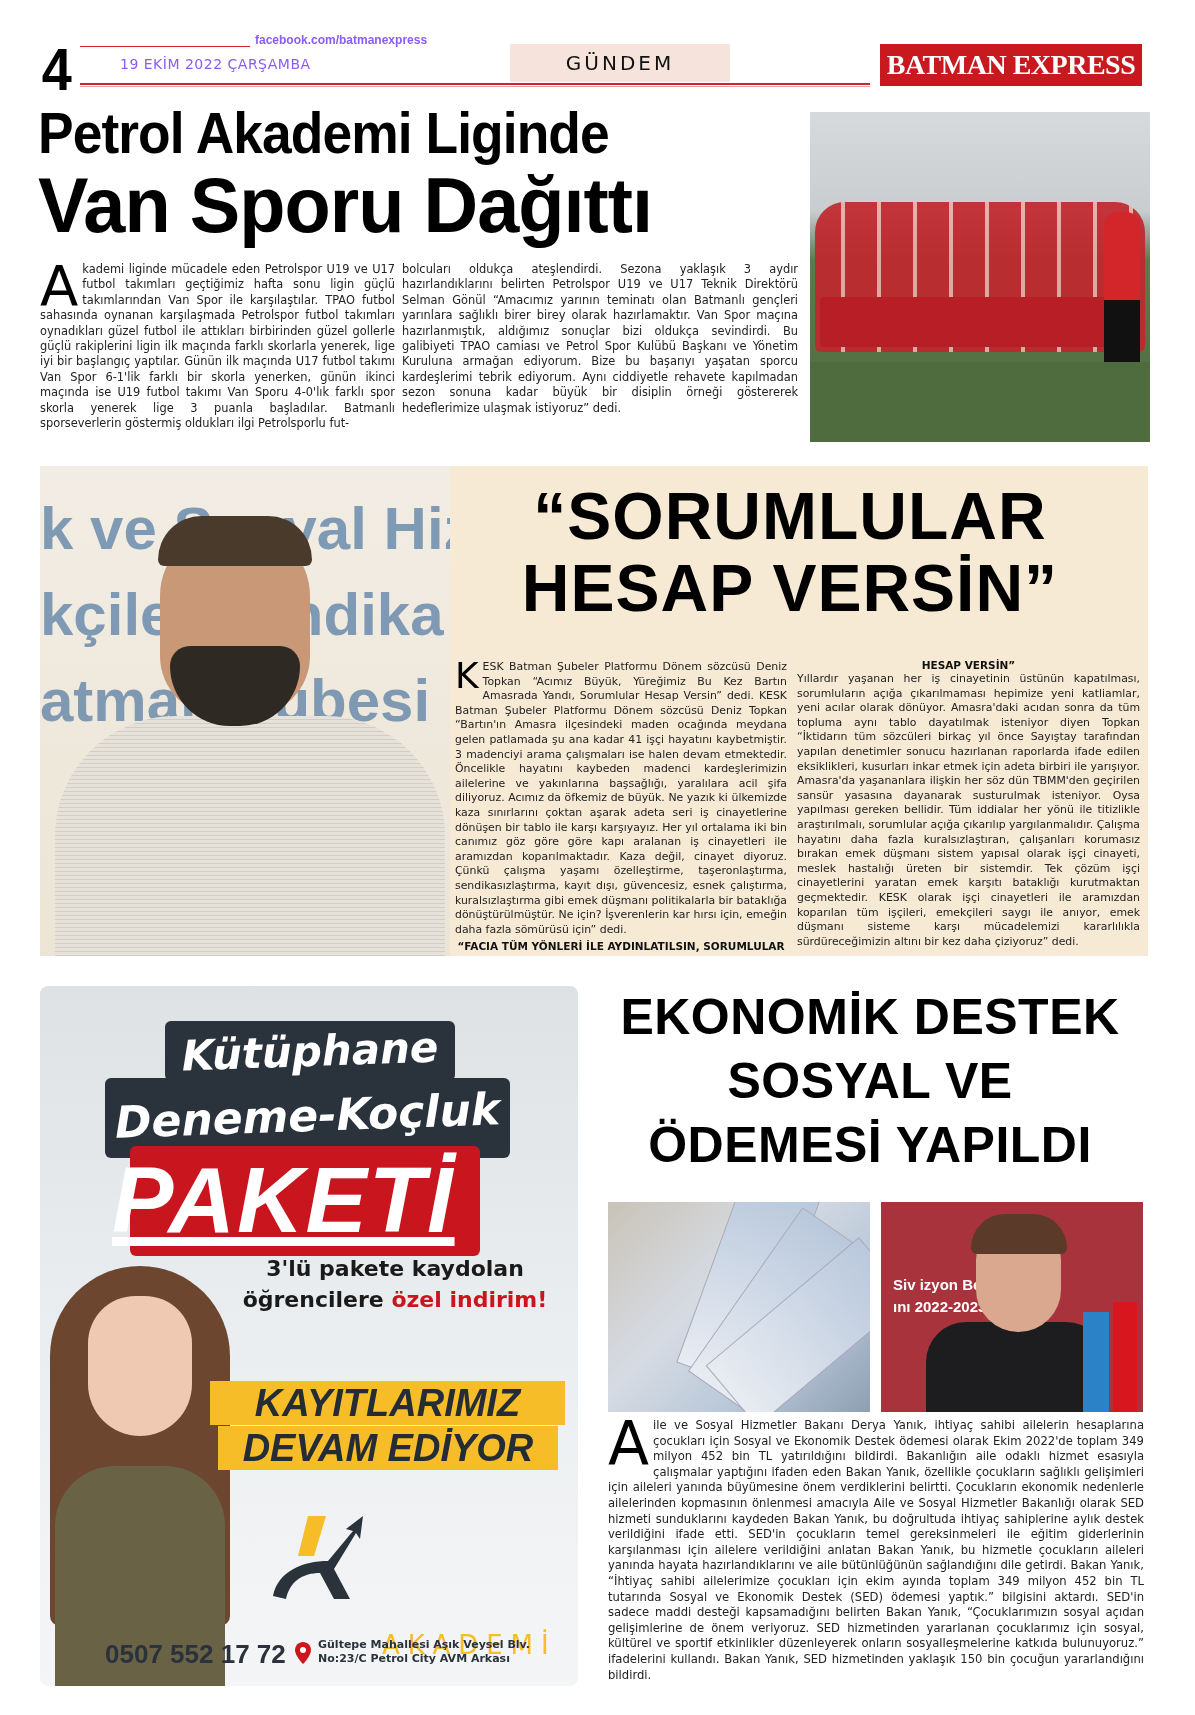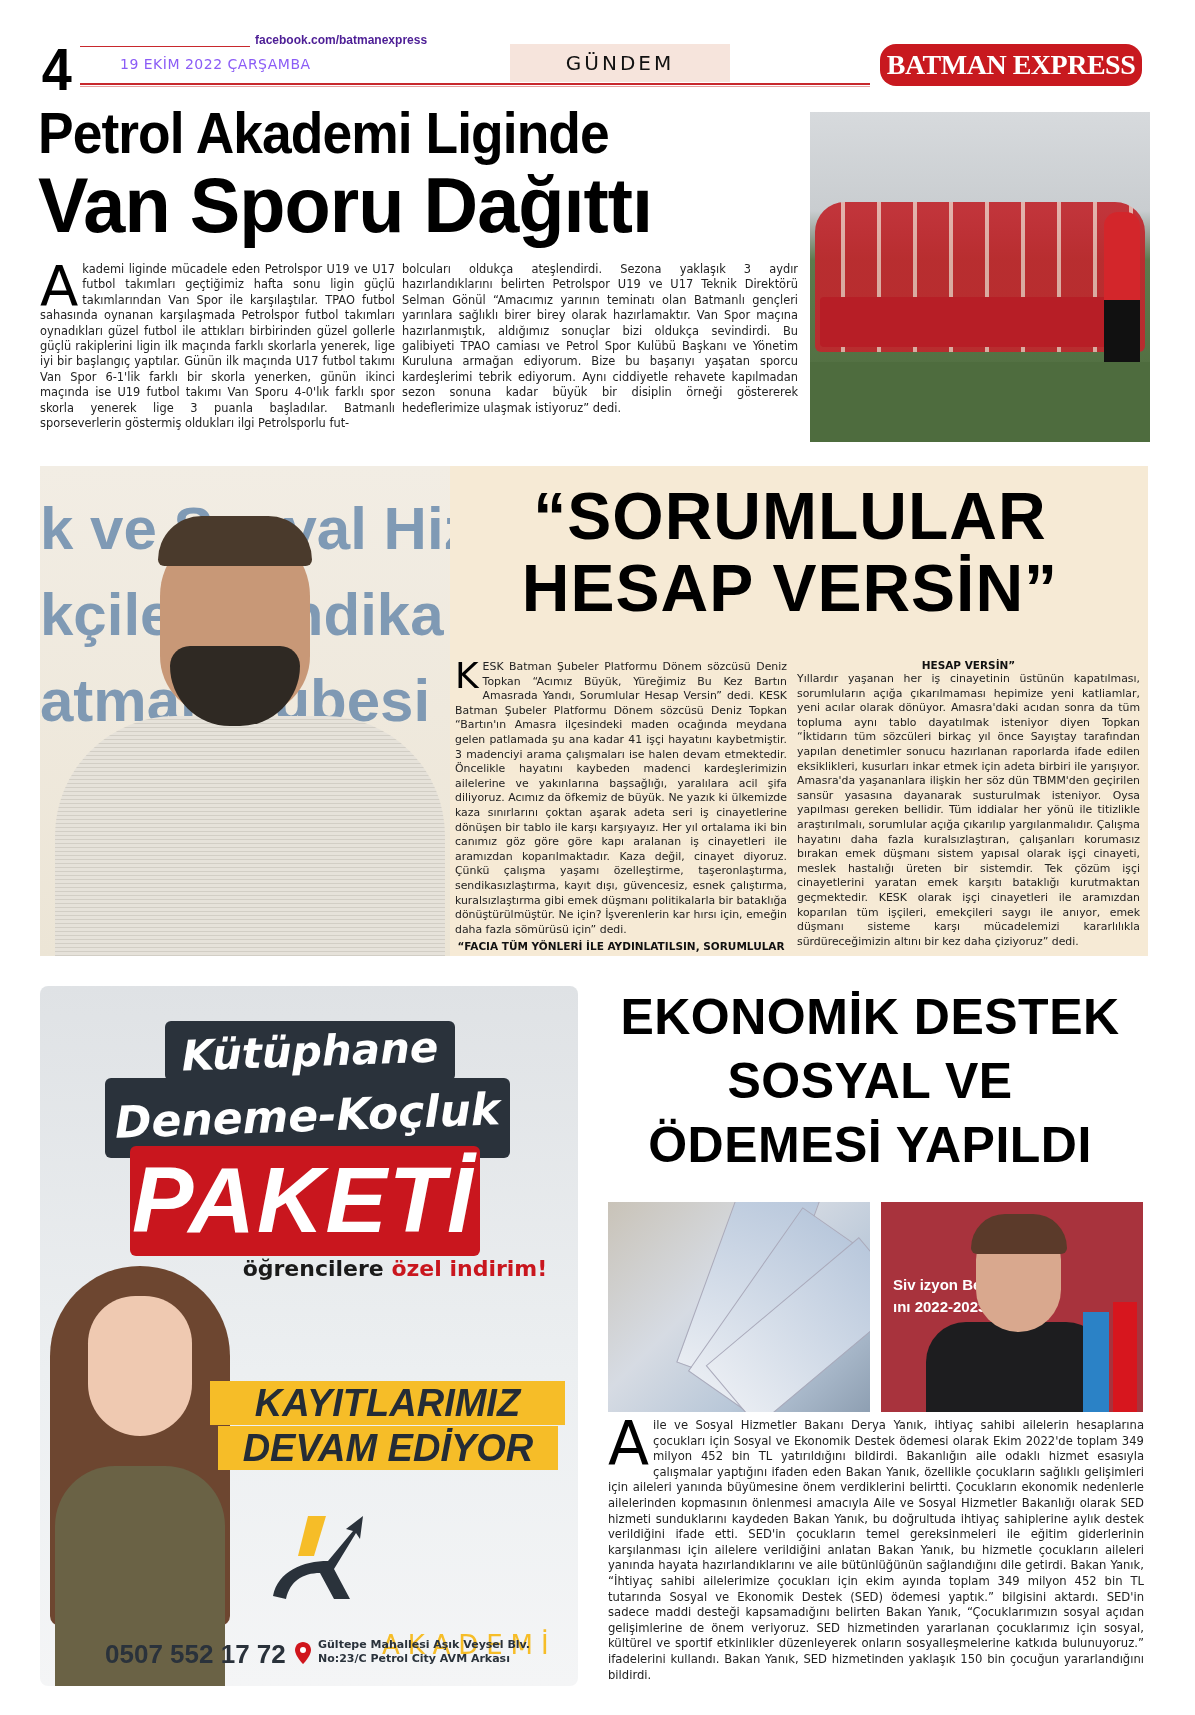--- a/index.html
+++ b/index.html
@@ -1,27 +1,27 @@
 <!DOCTYPE html>
 <html><head>
 <meta charset="utf-8">
 <style>
   * { box-sizing: border-box; margin: 0; padding: 0; }
   html, body { width: 1195px; height: 1715px; background: #fff; overflow: hidden; }
   body { position: relative; font-family: "Liberation Sans", sans-serif; color: #111; }
 
   
   .page-num { position: absolute; left: 40px; top: 40px; font: bold 60px/1 "Liberation Sans", sans-serif; color: #000; transform: scaleX(0.9); }
-  .fb-link { position: absolute; left: 255px; top: 33px; font: bold 12px "Liberation Sans", sans-serif; color: #4c1d95; }
+  .fb-link { position: absolute; left: 255px; top: 33px; font: bold 12px "Liberation Sans", sans-serif; color: #8b5cf6; }
   .fb-line { position: absolute; left: 80px; top: 46px; width: 170px; height: 1px; background: #c8282d; }
   .date { position: absolute; left: 120px; top: 56px; font: 14px "DejaVu Sans", sans-serif; letter-spacing: 0.5px; color: #8b5cf6; }
   .header-rule { position: absolute; left: 80px; top: 83px; width: 790px; height: 2px; background: #c8282d; }
   .header-rule2 { position: absolute; left: 80px; top: 86px; width: 790px; height: 1px; background: #e8a0a0; }
   .section-tag { position: absolute; left: 510px; top: 44px; width: 220px; height: 38px; background: #f6e4dc; font: 20px "DejaVu Sans", sans-serif; letter-spacing: 3px; text-align: center; line-height: 38px; color: #111; }
-  .brand { position: absolute; left: 880px; top: 44px; width: 262px; height: 42px; background: #c8191f; color: #fff; font: bold 28px/42px "Liberation Serif", serif; text-align: center; letter-spacing: -0.5px; border-radius: 16px; }
+  .brand { position: absolute; left: 880px; top: 44px; width: 262px; height: 42px; background: #c8191f; color: #fff; font: bold 28px/42px "Liberation Serif", serif; text-align: center; letter-spacing: -0.5px; }
 
   
   .h1 { position: absolute; left: 38px; top: 104px; width: 760px; font: bold 58px/1 "Liberation Sans", sans-serif; color: #000; transform-origin: left top; letter-spacing: -1px; }
   .h1 .l1 { display: block; transform: scaleX(0.92); transform-origin: left; }
   .h1 .l2 { display: block; font-size: 78px; margin-top: 4px; transform: scaleX(0.97); transform-origin: left; }
   .photo-team { position: absolute; left: 810px; top: 112px; width: 340px; height: 330px; background:
     linear-gradient(180deg, #d7dadd 0%, #c9cdd0 30%, #9aa39a 37%, #5d7a4d 45%, #4c6a3c 100%); overflow: hidden; }
   .photo-team .players { position: absolute; left: 5px; top: 90px; width: 330px; height: 150px;
     background: repeating-linear-gradient(90deg, #c0272d 0 26px, #e5b0a8 26px 30px, #c0272d 30px 36px); border-radius: 30px 30px 6px 6px; opacity: 0.92; }
   .photo-team .shorts { position: absolute; left: 10px; top: 185px; width: 300px; height: 50px; background: #b71e26; border-radius: 4px; }
@@ -46,21 +46,21 @@
   .subhead { font: bold 10.5px/14px "DejaVu Sans", sans-serif; color: #111; }
 
   
   .ad { position: absolute; left: 40px; top: 986px; width: 538px; height: 700px; border-radius: 8px;
     background: linear-gradient(180deg, #dfe2e5 0%, #eceff1 55%, #f4f5f6 100%); overflow: hidden; }
   .ad .tag1 { position: absolute; left: 125px; top: 35px; width: 290px; height: 60px; background: #2a323b; border-radius: 6px; }
   .ad .tag2 { position: absolute; left: 65px; top: 92px; width: 405px; height: 80px; background: #2a323b; border-radius: 6px; }
   .ad .l-kutuphane { position: absolute; left: 125px; top: 38px; width: 290px; text-align: center; font: bold italic 42px/56px "DejaVu Sans", sans-serif; color: #fff; transform: rotate(-2deg); }
   .ad .l-deneme { position: absolute; left: 65px; top: 100px; width: 405px; text-align: center; font: bold italic 44px/60px "DejaVu Sans", sans-serif; color: #fff; transform: rotate(-2deg); }
   .ad .red { position: absolute; left: 90px; top: 160px; width: 350px; height: 110px; background: #c9161e; border-radius: 6px; }
-  .ad .l-paketi { position: absolute; left: 92px; top: 160px; width: 321px; text-align: center; font: bold italic 92px/108px "Liberation Sans", sans-serif; color: #fff; letter-spacing: 2px; }
+  .ad .l-paketi { position: absolute; left: 72px; top: 160px; width: 321px; text-align: center; font: bold italic 92px/108px "Liberation Sans", sans-serif; color: #fff; letter-spacing: 2px; text-decoration: underline; }
   .ad .girl { position: absolute; left: 0; top: 280px; width: 200px; height: 420px; }
   .ad .girl .hair { position: absolute; left: 10px; top: 0; width: 180px; height: 360px; background: #6d4630; border-radius: 90px 90px 10px 10px; }
   .ad .girl .face { position: absolute; left: 48px; top: 30px; width: 104px; height: 140px; background: #efc9b1; border-radius: 50px 50px 55px 55px; }
   .ad .girl .body { position: absolute; left: 15px; top: 200px; width: 170px; height: 230px; background: #6a6245; border-radius: 60px 60px 0 0; }
   .ad .promo { position: absolute; left: 190px; top: 267px; width: 330px; text-align: center; font: 22px/31px "DejaVu Sans", sans-serif; color: #1a1a1a; font-weight: bold; }
   .ad .promo .hl { color: #c9161e; }
   .ad .kayit { position: absolute; left: 170px; top: 395px; width: 355px; height: 44px; background: #f6bd28; }
   .ad .devam { position: absolute; left: 178px; top: 440px; width: 340px; height: 44px; background: #f6bd28; }
   .ad .l-kayit { position: absolute; left: 170px; top: 395px; width: 355px; text-align: center; font: bold italic 38px/44px "Liberation Sans", sans-serif; color: #242c36; }
   .ad .l-devam { position: absolute; left: 178px; top: 440px; width: 340px; text-align: center; font: bold italic 38px/44px "Liberation Sans", sans-serif; color: #242c36; }
@@ -151,20 +151,21 @@
   <div class="red"></div>
   <div class="l-paketi">PAKETİ</div>
 
   <div class="girl">
     <div class="hair"></div>
     <div class="body"></div>
     <div class="face"></div>
   </div>
 
   <div class="promo">
+    <div>3'lü pakete kaydolan</div>
     <div><span>öğrencilere </span><span class="hl">özel indirim!</span></div>
   </div>
 
   <div class="kayit"></div>
   <div class="devam"></div>
   <div class="l-kayit">KAYITLARIMIZ</div>
   <div class="l-devam">DEVAM EDİYOR</div>
 
   <svg class="logo-mark" viewBox="0 0 100 90">
     <polygon points="40,5 58,5 46,45 30,45" fill="#f6bd28"></polygon>

